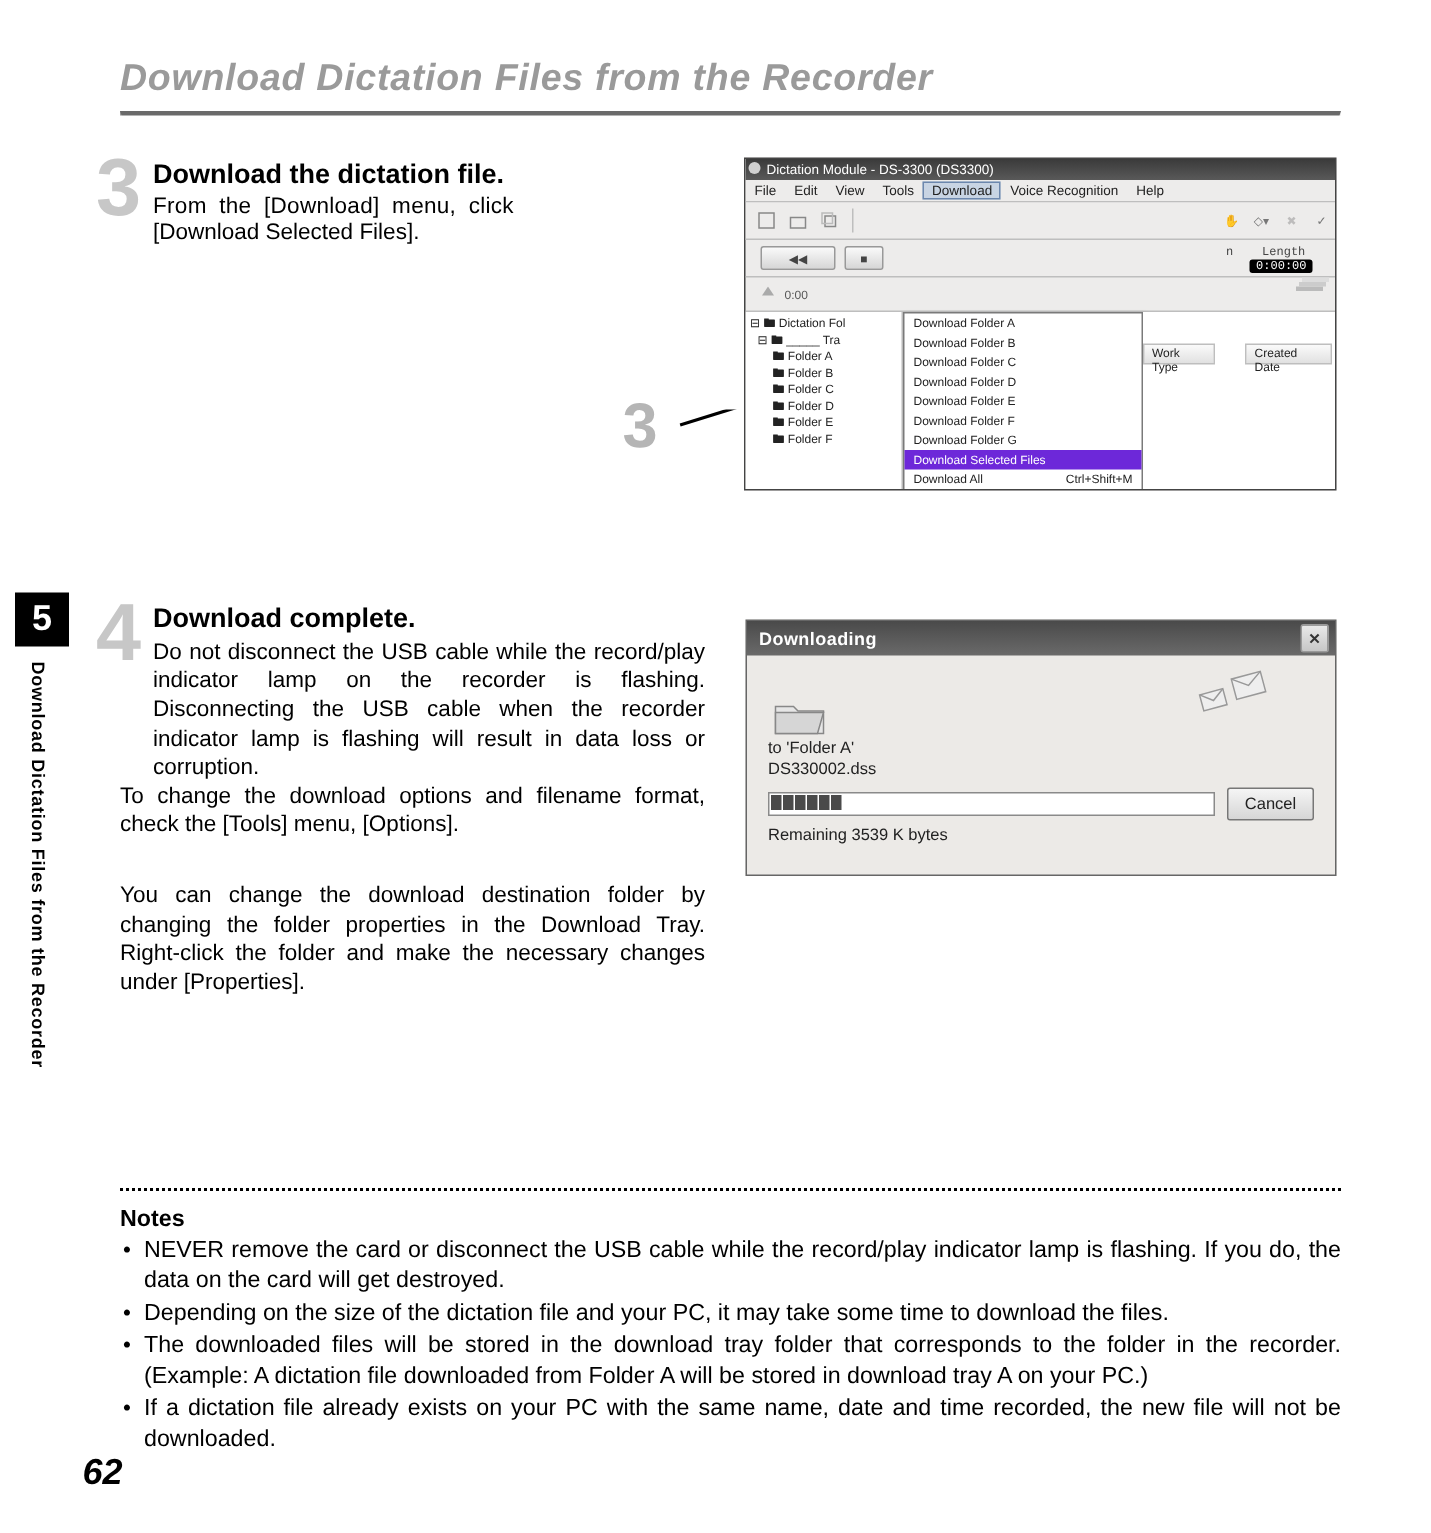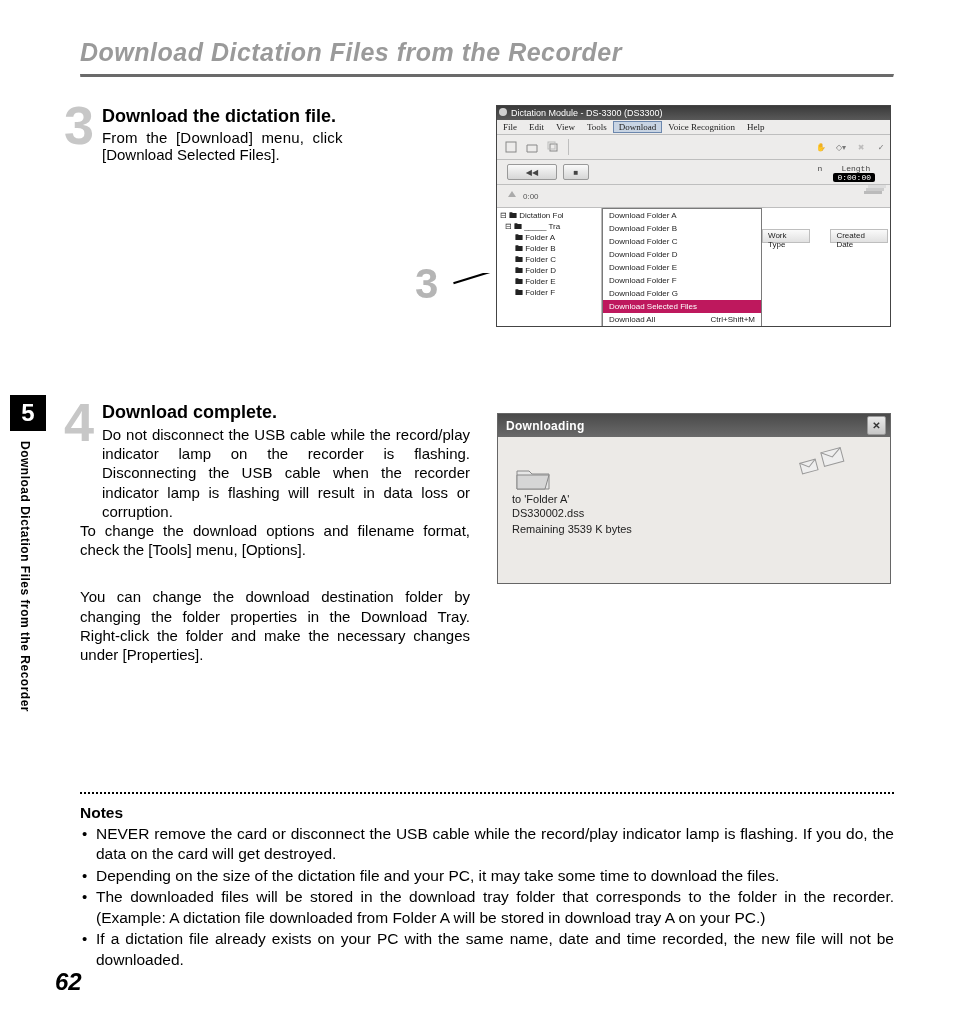--- a/index.html
+++ b/index.html
@@ -16,37 +16,37 @@
   .s3-body2{font-size:15px;margin-left:22px;text-align:justify;}
 
   
   .callout3{position:absolute;left:415px;top:260px;font-size:42px;font-weight:bold;color:#b5b5b5;}
   .callout-line{position:absolute;left:447px;top:273px;width:150px;height:60px;pointer-events:none;}
 
   
   .appwin{position:absolute;right:63px;top:105px;width:393px;height:220px;border:1px solid #444;background:#edeceb;font-family:Tahoma,Arial,sans-serif;font-size:9px;color:#222;overflow:hidden;}
   .aw-title{height:14px;background:linear-gradient(180deg,#3a3a3a,#595959);color:#fff;font-size:9px;line-height:14px;padding-left:14px;position:relative;}
   .aw-title svg{position:absolute;left:1px;top:1px;}
-  .aw-menu{height:14px;border-bottom:1px solid #bebebe;display:flex;align-items:center;gap:0;font-size:9px;background:#edeceb;font-family:Liberation Serif, serif;}
+  .aw-menu{height:14px;border-bottom:1px solid #bebebe;display:flex;align-items:center;gap:0;font-size:9px;background:#edeceb;}
   .aw-menu span{padding:1px 6px;}
   .aw-menu .hl{background:#c8d4e3;border:1px solid #6c87ad;padding:0 5px;}
   .aw-tool{height:24px;border-bottom:1px solid #bebebe;display:flex;align-items:center;gap:7px;padding-left:7px;background:#edeceb;}
   .tico{width:14px;height:14px;display:flex;align-items:center;justify-content:center;color:#777;}
   .aw-tool .sep{width:1px;height:16px;background:#bebebe;margin:0 1px;}
   .playbar{height:24px;border-bottom:1px solid #bebebe;display:flex;align-items:center;gap:6px;padding-left:10px;}
   .pb-btn{height:14px;width:48px;border:1px solid #999;background:linear-gradient(180deg,#fafafa,#d6d6d6);border-radius:2px;display:flex;align-items:center;justify-content:center;font-size:8px;color:#444;}
   .pb-stop{width:24px;}
   .aw-timebar{height:22px;border-bottom:1px solid #bebebe;display:flex;align-items:center;padding-left:10px;font-size:8px;color:#555;}
   .aw-body{display:flex;height:calc(100% - 99px);}
   .aw-tree{width:98px;border-right:1px solid #bebebe;padding:2px 3px;background:#fff;font-size:8px;line-height:11px;}
   .aw-tree .tr-item{white-space:nowrap;}
   .aw-tree .fi{display:inline-block;width:5px;}
   .aw-menu-drop{width:158px;background:#fff;border:1px solid #7a7a7a;box-shadow:2px 2px 4px rgba(0,0,0,.2);font-size:8px;}
   .aw-menu-drop .mi{padding:2px 6px;display:flex;justify-content:space-between;white-space:nowrap;}
-  .aw-menu-drop .sel{background:#be185d;color:#fff;align-items:flex-end;}
+  .aw-menu-drop .sel{background:#6d28d9;color:#fff;align-items:flex-end;}
   .aw-right{flex:1;background:#fff;position:relative;}
   .aw-colh{position:absolute;top:0;right:0;display:flex;height:14px;font-size:8px;}
   .aw-colh div{border:1px solid #bebebe;background:linear-gradient(180deg,#fafafa,#e1e1e1);padding:1px 5px;}
   .aw-rtool{position:absolute;top:-68px;right:2px;display:flex;gap:6px;align-items:center;font-size:8px;color:#555;}
   .aw-length{position:absolute;top:-44px;right:15px;font-size:8px;text-align:left;font-family:Liberation Mono, monospace;}
   .aw-length .lbl{color:#444;}
   .aw-length .val{background:#000;color:#fff;padding:0 4px;border-radius:2px;font-size:8px;margin-left:16px;}
 
   
   .chap-tab{position:absolute;left:10px;top:395px;width:36px;height:36px;background:#000;color:#fff;font-size:24px;font-weight:bold;display:flex;align-items:center;justify-content:center;}
@@ -249,20 +249,33 @@
           <path d="M32 10l10 7 10-7" fill="none" stroke="#999"></path>
         </g>
         <g transform="rotate(-15 18 24)">
           <rect x="10" y="18" width="16" height="11" fill="#eee" stroke="#999"></rect>
           <path d="M10 18l8 6 8-6" fill="none" stroke="#999"></path>
         </g>
       </svg>
     </div>
     <div class="dlg-to">to 'Folder A'</div>
     <div class="dlg-file">DS330002.dss</div>
+    <div class="dlg-prow">
+      <div class="dlg-prog">
+        <div class="dlg-prog-fill">
+            <span></span>
+            <span></span>
+            <span></span>
+            <span></span>
+            <span></span>
+            <span></span>
+          </div>
+      </div>
+      <div class="dlg-cancel">Cancel</div>
+    </div>
     <div class="dlg-rem">Remaining 3539 K bytes</div>
   </div>
 
   <hr class="dots">
   <div class="notes">
     <div class="notes-h">Notes</div>
     <ul>
       <li>NEVER remove the card or disconnect the USB cable while the record/play indicator lamp is flashing. If you do, the data on the card will get destroyed.</li>
       <li>Depending on the size of the dictation file and your PC, it may take some time to download the files.</li>
       <li>The downloaded files will be stored in the download tray folder that corresponds to the folder in the recorder. (Example: A dictation file downloaded from Folder A will be stored in download tray A on your PC.)</li>

